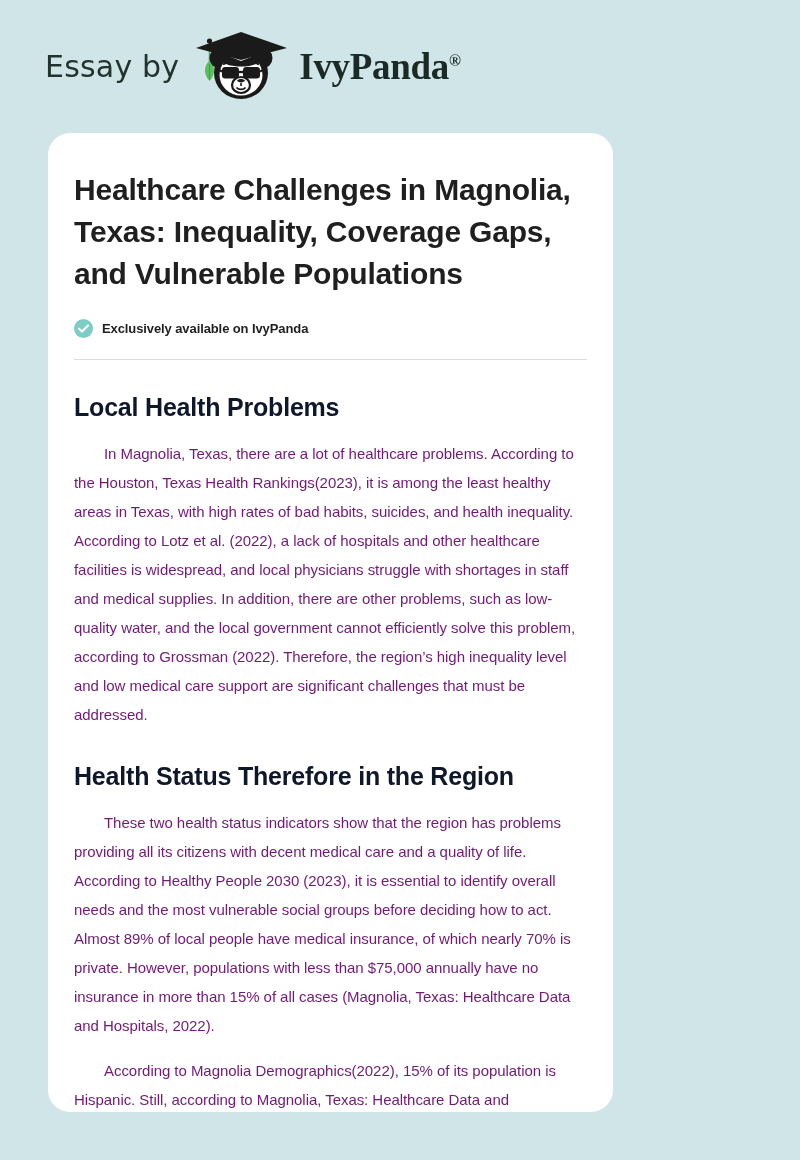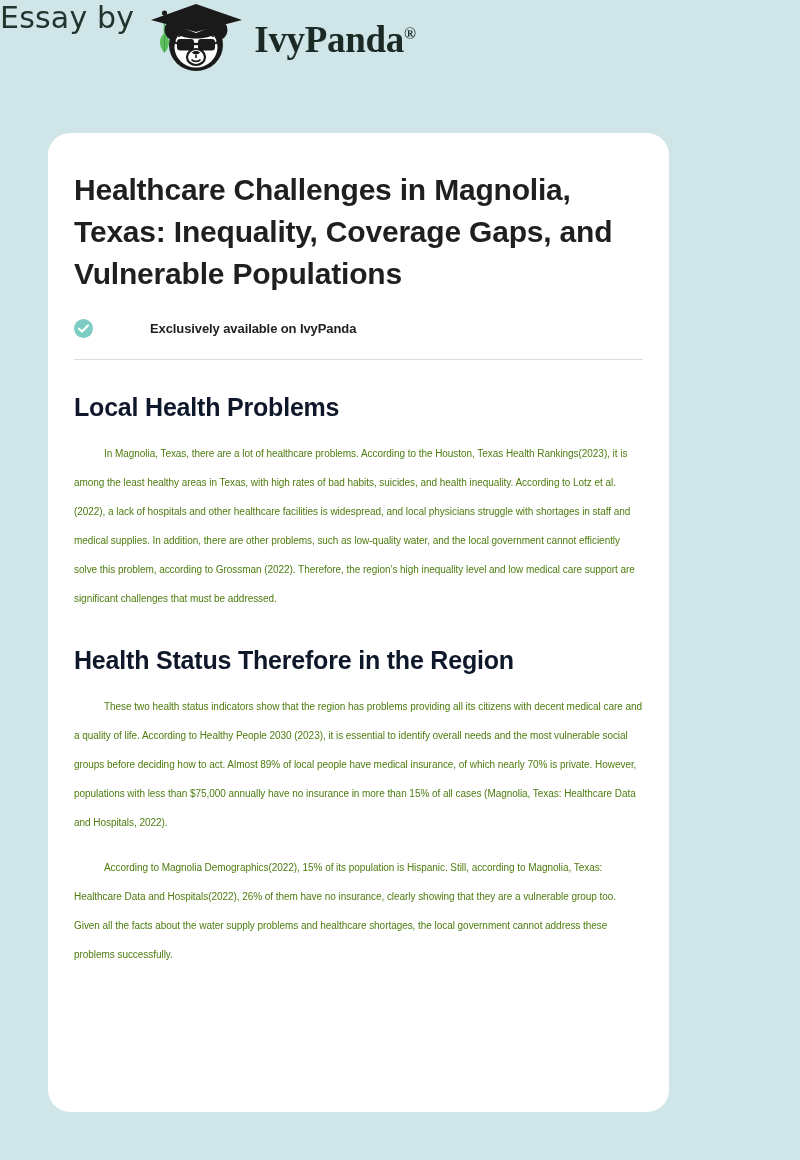--- a/index.html
+++ b/index.html
@@ -12,21 +12,22 @@
     background: #cfe5e7;
     font-family: "Liberation Sans", sans-serif;
     -webkit-font-smoothing: antialiased;
     overflow: hidden;
   }
 
   
   .brandbar {
     height: 133px;
     display: flex;
-    align-items: flex-start;
+    align-items: center;
+    padding-left: 45px;
     box-sizing: border-box;
   }
   .brand-essay-by {
     font-size: 30px;
     color: #23342f;
     letter-spacing: 0.2px;
     font-family: "DejaVu Sans", sans-serif;
     font-weight: 400;
     margin-right: 16px;
   }
@@ -54,21 +55,21 @@
     vertical-align: super;
     font-weight: bold;
     line-height: 0;
   }
 
   
   .doc-card {
     position: absolute;
     left: 48px;
     top: 133px;
-    width: 621px;
+    width: 565px;
     height: 979px;
     background: #ffffff;
     border-radius: 22px;
     box-sizing: border-box;
     padding: 36px 26px 0 26px;
     overflow: hidden;
   }
   .doc-inner {
     padding: 0 0 0 0;
   }
@@ -81,21 +82,20 @@
     color: #1f1f1f;
     letter-spacing: -0.2px;
     margin: 0 0 0 0;
     padding: 0 10px 0 0;
   }
 
   .exclusive-row {
     display: flex;
     align-items: center;
     margin-top: 24px;
-    gap: 48px;
   }
   .check-badge {
     width: 19px;
     height: 19px;
     border-radius: 50%;
     background: #7ecdc4;
     display: flex;
     align-items: center;
     justify-content: center;
     flex: 0 0 auto;
@@ -120,23 +120,23 @@
   .section-heading {
     font-family: "Liberation Sans Narrow", "Liberation Sans", sans-serif;
     font-size: 25px;
     font-weight: bold;
     color: #0f172a;
     margin: 33px 0 0 0;
     letter-spacing: -0.2px;
   }
 
   .body-par {
-    font-size: 10px;
+    font-size: 15px;
     line-height: 29px;
-    color: #4d7c0f;
+    color: #701a75;
     margin: 17px 0 0 0;
     text-indent: 30px;
     letter-spacing: -0.05px;
     text-align: left;
   }
   .body-par.tight { margin-top: 16px; }
 </style>
 </head>
 <body>
 

